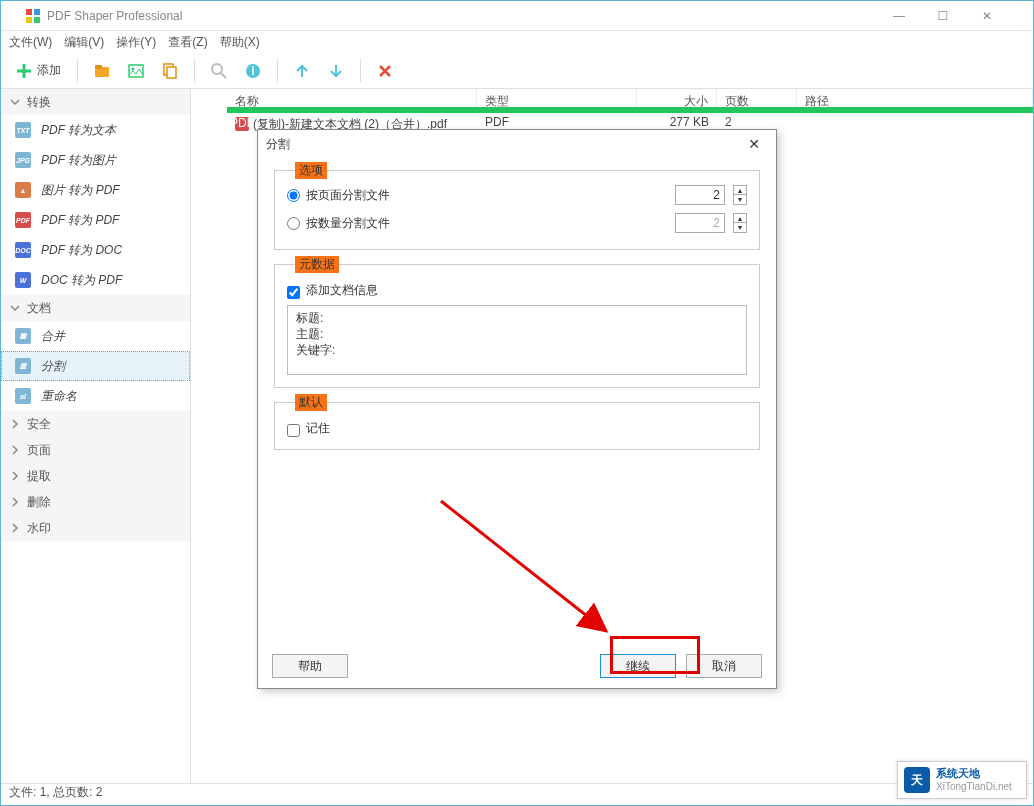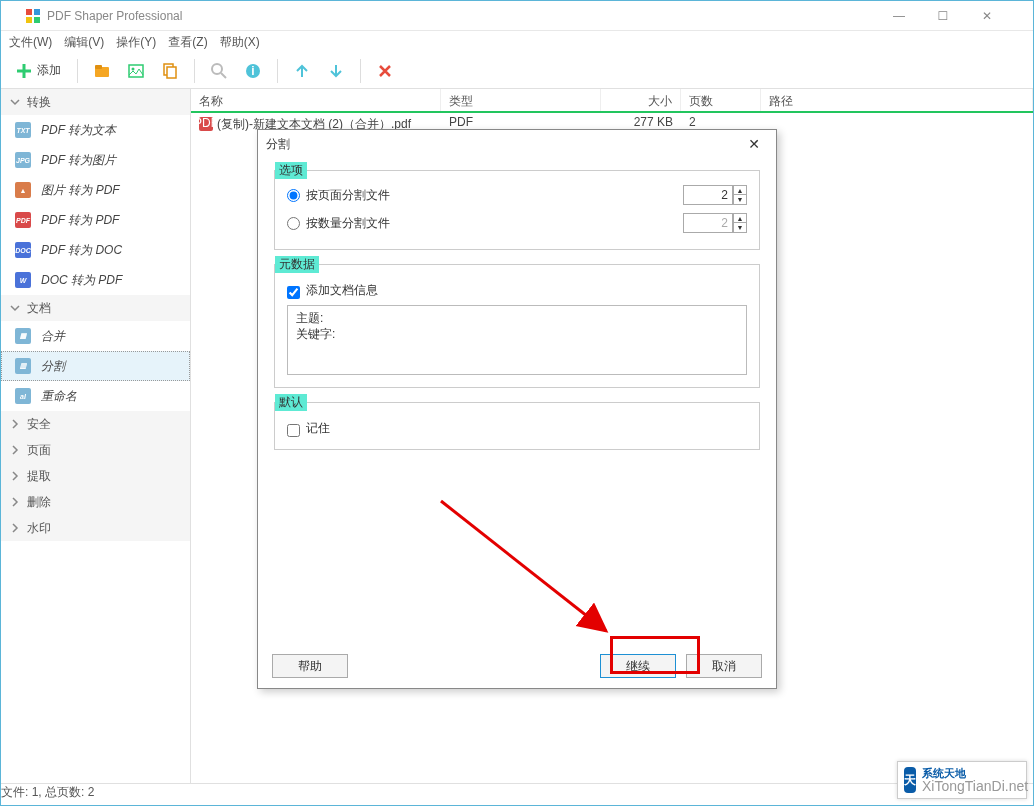--- a/index.html
+++ b/index.html
@@ -8,58 +8,58 @@
 .titlebar .app-icon { width: 16px; height: 16px; margin-right: 6px; }
 .titlebar .title { color: #888; flex: 1; }
 .titlebar .win-controls { display: flex; gap: 0; }
 .titlebar .win-btn { width: 44px; height: 28px; display: flex; align-items: center; justify-content: center; color: #888; }
 .menubar { height: 22px; display: flex; align-items: center; padding: 0 2px; color: #555; }
 .menubar span { padding: 2px 6px; }
 .toolbar { height: 36px; display: flex; align-items: center; padding: 0 8px; gap: 6px; border-bottom: 1px solid #e0e0e0; }
 .toolbar .sep { width: 1px; height: 24px; background: #ddd; margin: 0 4px; }
 .toolbar .tb-btn { width: 28px; height: 28px; display: flex; align-items: center; justify-content: center; }
 .toolbar .add-btn { display: flex; align-items: center; gap: 4px; color: #444; padding: 0 6px; }
-.content { display: flex; height: calc(100% - 30px - 22px - 36px - 22px); }
+.content { display: flex; height: calc(100% - 30px - 22px - 36px - 22px); gap: 36px; }
 .sidebar { width: 190px; border-right: 1px solid #e0e0e0; overflow-y: auto; background: #fff; }
 .side-section { display: flex; align-items: center; height: 26px; padding: 0 8px; background: #f5f5f5; color: #555; gap: 6px; }
 .side-section .chev { width: 12px; height: 12px; }
 .side-item { display: flex; align-items: center; height: 30px; padding: 0 10px 0 14px; gap: 10px; color: #444; font-style: italic; }
 .side-item.sel { background: #e6f3fa; outline: 1px dotted #999; outline-offset: -1px; }
 .file-icon { width: 16px; height: 16px; display: flex; align-items: center; justify-content: center; font-size: 7px; font-weight: bold; color: #fff; border-radius: 2px; }
 .main { flex: 1; display: flex; flex-direction: column; }
-.list-header { display: flex; height: 24px; border-bottom: 2px solid #22c55e; color: #555; }
+.list-header { display: flex; height: 24px; border-bottom: 6px solid #22c55e; color: #555; }
 .list-header > div { padding: 4px 8px; border-right: 1px solid #eee; }
 .list-row { display: flex; height: 22px; color: #444; }
 .list-row > div { padding: 2px 8px; white-space: nowrap; overflow: hidden; }
 .col-name { width: 250px; } .col-type { width: 160px; } .col-size { width: 80px; text-align: right; } .col-pages { width: 80px; } .col-path { flex: 1; }
-.statusbar { height: 18px; border-top: 1px solid #e0e0e0; display: flex; align-items: center; padding: 0 0; color: #555; }
+.statusbar { height: 18px; border-top: 1px solid #e0e0e0; display: flex; align-items: center; padding: 0 8px; color: #555; }
 .dialog { position: absolute; left: 256px; top: 128px; width: 520px; height: 560px; background: #fff; border: 1px solid #888; box-shadow: 3px 3px 8px rgba(0,0,0,0.2); display: flex; flex-direction: column; }
 .dialog-title { height: 28px; display: flex; align-items: center; padding: 0 8px; color: #333; }
 .dialog-title .close { margin-left: auto; width: 28px; height: 24px; display: flex; align-items: center; justify-content: center; font-size: 14px; }
 .dialog-body { flex: 1; padding: 12px 16px; color: #333; }
 .group { border: 1px solid #ccc; margin-bottom: 14px; padding: 10px 12px 12px; position: relative; }
-.group-label { position: absolute; top: -9px; left: 0; background: #5eead4; padding: 0 4px; color: #333; }
-.radio-row { display: flex; align-items: center; height: 28px; }
+.group-label { position: absolute; top: -9px; left: 20px; background: #f97316; padding: 0 4px; color: #333; }
+.radio-row { display: flex; align-items: center; height: 28px; gap: 8px; }
 .radio-row label { flex: 1; display: flex; align-items: center; gap: 6px; }
 .spinner { width: 50px; height: 20px; border: 1px solid #aaa; text-align: right; padding: 0 4px; display: inline-flex; align-items: center; justify-content: flex-end; }
 .spinner.dis { color: #aaa; }
 .spin-btns { display: inline-flex; flex-direction: column; border: 1px solid #aaa; }
 .spin-btns div { width: 12px; height: 9px; font-size: 7px; display: flex; align-items: center; justify-content: center; border-bottom: 1px solid #aaa; }
 .check-row { display: flex; align-items: flex-end; gap: 6px; height: 24px; }
 .meta-box { border: 1px solid #bbb; margin-top: 6px; padding: 4px 8px; height: 70px; color: #333; line-height: 16px; }
 .dialog-buttons { display: flex; padding: 10px 14px; gap: 10px; align-items: center; text-align: center; }
 .dlg-btn { width: 76px; height: 24px; border: 1px solid #aaa; background: #f4f4f4; display: flex; align-items: center; justify-content: center; color: #333; }
 .dlg-btn.primary { border: 1px solid #1e90d4; }
 .red-box { position: absolute; border: 3px solid #e30000; }
 .arrow { position: absolute; }
 .watermark { position: absolute; right: 6px; bottom: 6px; width: 130px; height: 38px; background: #fff; border: 1px solid #ccc; display: flex; align-items: center; padding: 2px 6px; gap: 6px; box-shadow: 0 0 4px rgba(0,0,0,0.15); }
 .watermark .logo { width: 26px; height: 26px; background: #0a5ca8; border-radius: 4px; display:flex; align-items:center; justify-content:center; color:#fff; font-weight:bold; }
 .watermark .wm-text { line-height: 13px; }
 .watermark .wm-title { color: #0a5ca8; font-weight: bold; font-size: 11px; }
-.watermark .wm-sub { color: #999; font-size: 14px; }
+.watermark .wm-sub { color: #999; font-size: 10px; }
 input[type=radio],input[type=checkbox]{ width:13px; height:13px; }
 </style>
 </head>
 <body>
 
 <div class="titlebar">
   <svg class="app-icon" viewBox="0 0 16 16">
       <rect x="1" y="1" width="6" height="6" fill="#e74c3c"></rect>
       <rect x="9" y="1" width="6" height="6" fill="#3498db"></rect>
       <rect x="1" y="9" width="6" height="6" fill="#f1c40f"></rect>
@@ -280,20 +280,21 @@
           </span>
       </div>
     </div>
     <div class="group">
       <span class="group-label">元数据</span>
       <div class="check-row">
           <input type="checkbox" checked="" style="">
           <span>添加文档信息</span>
         </div>
       <div class="meta-box">
+        <div>标题:</div>
         <div>主题:</div>
         <div>关键字:</div>
       </div>
     </div>
     <div class="group">
       <span class="group-label">默认</span>
       <div class="check-row">
           <input type="checkbox" style="">
           <span>记住</span>
         </div>

